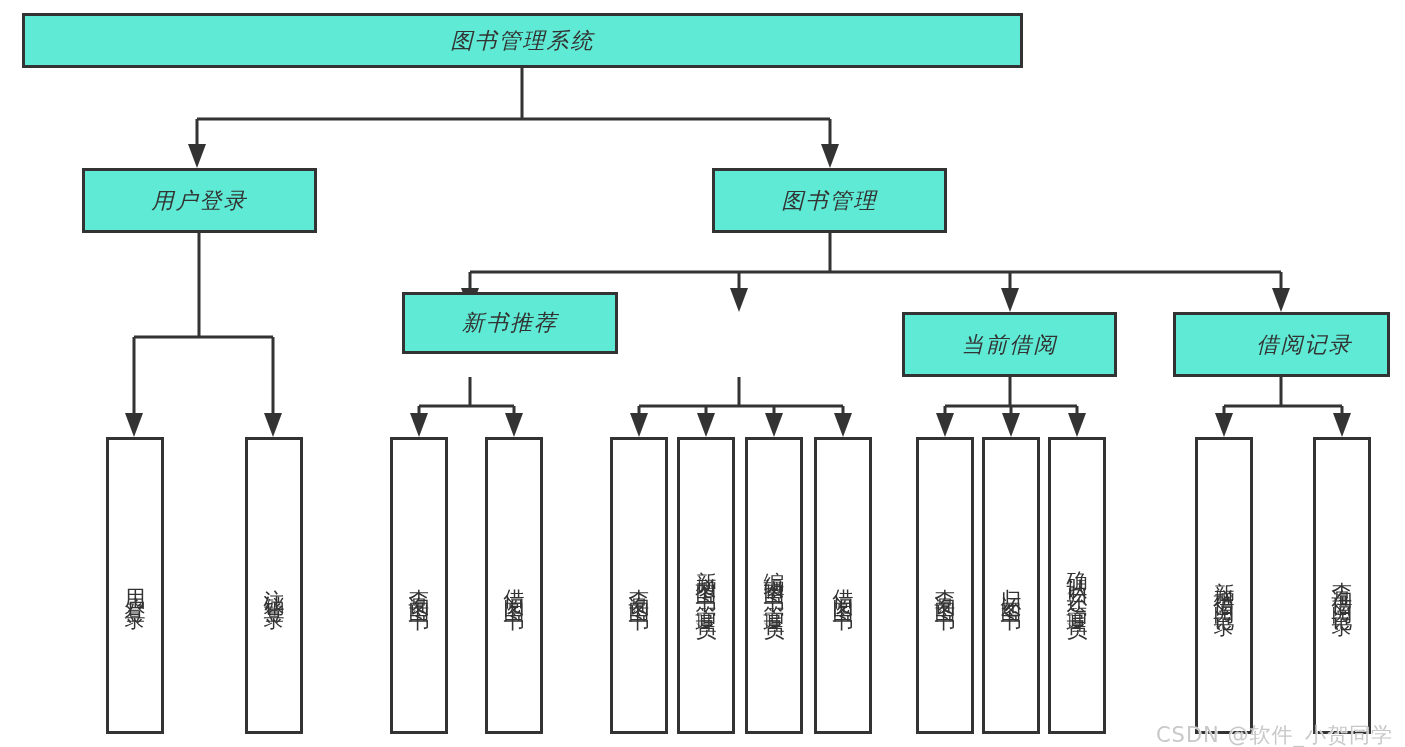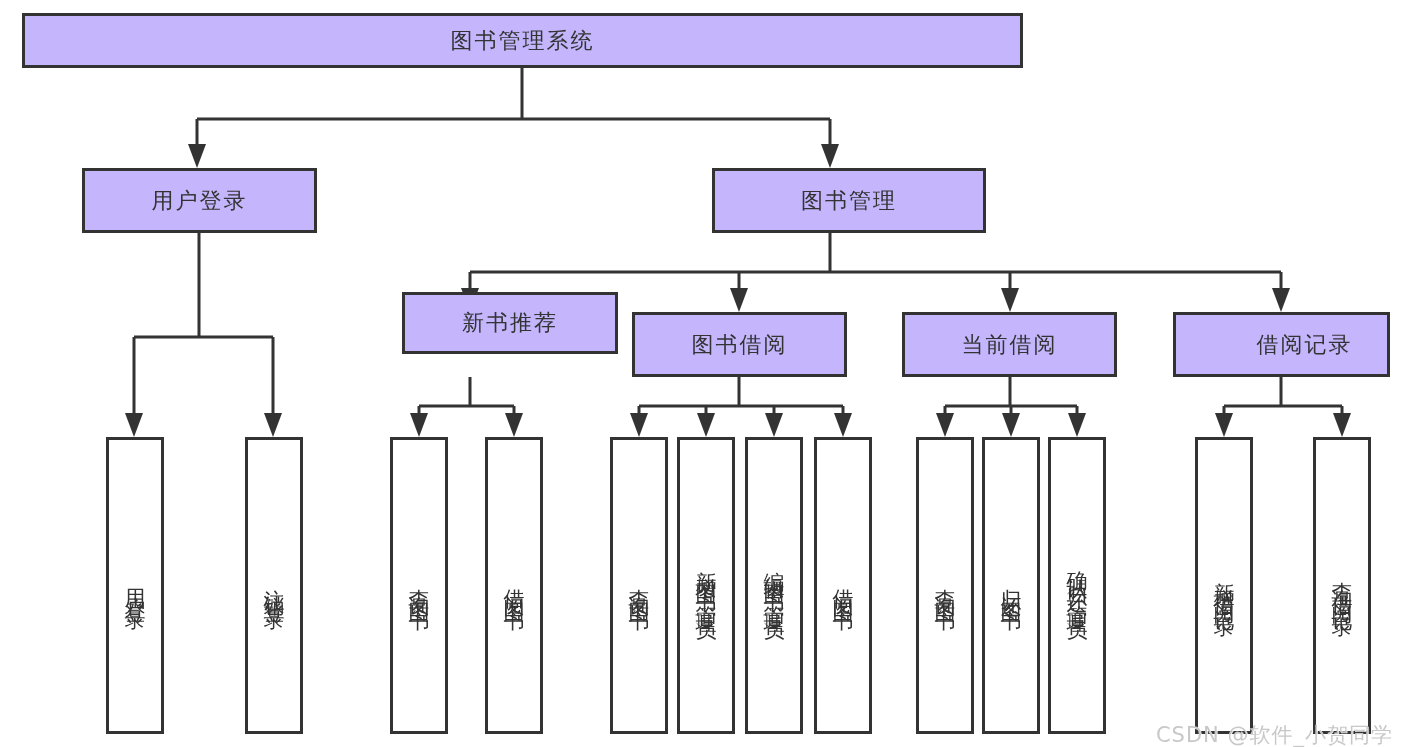--- a/index.html
+++ b/index.html
@@ -14,29 +14,30 @@
   .connector-svg {
     position: absolute;
     left: 0; top: 0;
     width: 1405px; height: 747px;
     z-index: 1;
   }
   .node {
     position: absolute;
     box-sizing: border-box;
     border: 3px solid #333333;
-    background: #c4b5fd;
+    background: #5eead4;
     color: #333333;
     display: flex;
     align-items: center;
     justify-content: center;
     font-size: 22px;
     letter-spacing: 2px;
     z-index: 2;
     white-space: nowrap;
+    font-style: italic;
   }
   .leaf {
     position: absolute;
     box-sizing: border-box;
     border: 3px solid #333333;
     background: #ffffff;
     color: #333333;
     display: flex;
     align-items: center;
     justify-content: center;
@@ -103,24 +104,23 @@
       <polygon points="1002,413 1020,413 1011,437"></polygon>
       <polygon points="1068,413 1086,413 1077,437"></polygon>
       <polygon points="1215,413 1233,413 1224,437"></polygon>
       <polygon points="1333,413 1351,413 1342,437"></polygon>
     </g>
   </svg>
 
   <div class="node" style="left:22px; top:13px; width:1001px; height:55px;">图书管理系统</div>
 
   <div class="node" style="left:82px; top:168px; width:235px; height:65px;">用户登录</div>
-  <div class="node" style="left:712px; top:168px; width:274px; height:65px;">图书管理</div>
+  <div class="node" style="left:712px; top:168px; width:235px; height:65px;">图书管理</div>
 
   <div class="node" style="left:362px; top:292px; width:216px; height:62px;margin-left:40px;">新书推荐</div>
-  <div class="node" style="left:632px; top:312px; width:215px; height:65px;">图书借阅</div>
   <div class="node" style="left:902px; top:312px; width:215px; height:65px;">当前借阅</div>
   <div class="node" style="left:1173px; top:312px; width:217px; height:65px;padding-left:46px;">借阅记录</div>
 
   <div class="leaf" style="left:106px;">用户登录</div>
   <div class="leaf" style="left:245px;">注销登录</div>
 
   <div class="leaf" style="left:390px;">查询图书</div>
   <div class="leaf" style="left:485px;">借阅图书</div>
 
   <div class="leaf" style="left:610px;">查询图书</div>

